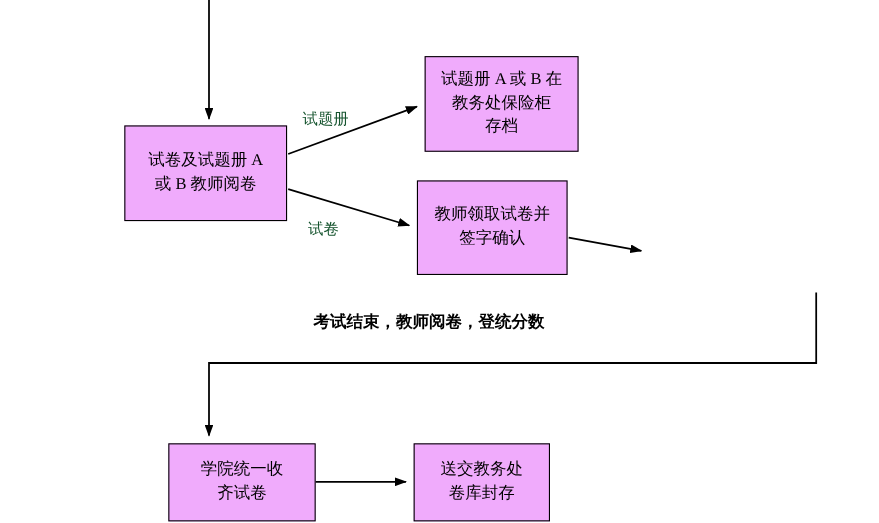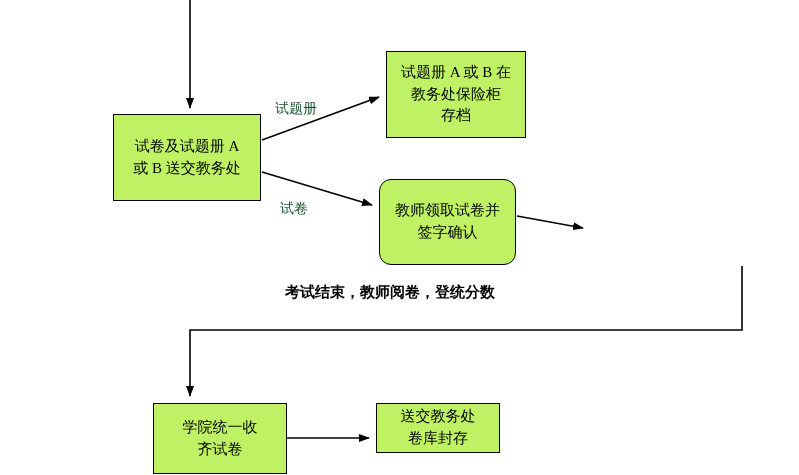--- a/index.html
+++ b/index.html
@@ -12,21 +12,21 @@
     width: 799px;
     height: 475px;
     background: #ffffff;
     font-family: "Liberation Serif", "DejaVu Serif", serif;
     overflow: hidden;
   }
   .node {
     position: absolute;
     box-sizing: border-box;
     border: 1px solid #000000;
-    background: #bef264;
+    background: #f0abfc;
     display: flex;
     align-items: center;
     justify-content: center;
     text-align: center;
     font-size: 15px;
     line-height: 1.45;
     color: #000000;
     padding: 2px 4px;
     white-space: pre-line;
   }
@@ -71,34 +71,34 @@
     <path d="M262,172 L372,205" stroke="#000000" stroke-width="1.6" fill="none" marker-end="url(#arrowhead)"></path>
 
     <path d="M517,216 L583,228" stroke="#000000" stroke-width="1.6" fill="none" marker-end="url(#arrowhead)"></path>
 
     <path d="M742,266 L742,330 L190,330 L190,396" stroke="#000000" stroke-width="1.6" fill="none" marker-end="url(#arrowhead)"></path>
 
     <path d="M268,438 L369,438" stroke="#000000" stroke-width="1.6" fill="none" marker-end="url(#arrowhead)"></path>
   </svg>
 
   <div class="node" style="left:113px; top:114px; width:148px; height:87px;">试卷及试题册 A
-或 B 送交教务处</div>
+或 B 教师阅卷</div>
 
   <div class="node" style="left:386px; top:51px; width:140px; height:87px;">试题册 A 或 B 在
 教务处保险柜
 存档</div>
 
-  <div class="node" style="left:379px; top:179px; width:137px; height:86px;border-radius:12px;">教师领取试卷并
+  <div class="node" style="left:379px; top:164px; width:137px; height:86px;">教师领取试卷并
 签字确认</div>
 
 
   <div class="node" style="left:153px; top:403px; width:134px; height:71px;">学院统一收
 齐试卷</div>
 
-  <div class="node" style="left:376px; top:403px; width:124px; height:50px;">送交教务处
+  <div class="node" style="left:376px; top:403px; width:124px; height:71px;">送交教务处
 卷库封存</div>
 
   <div class="edge-label" style="left:275px; top:100px;">试题册</div>
 
   <div class="edge-label" style="left:280px; top:200px;">试卷</div>
 
   <div class="caption" style="left:285px; top:283px;">考试结束，教师阅卷，登统分数</div>
 
 </div>
 

